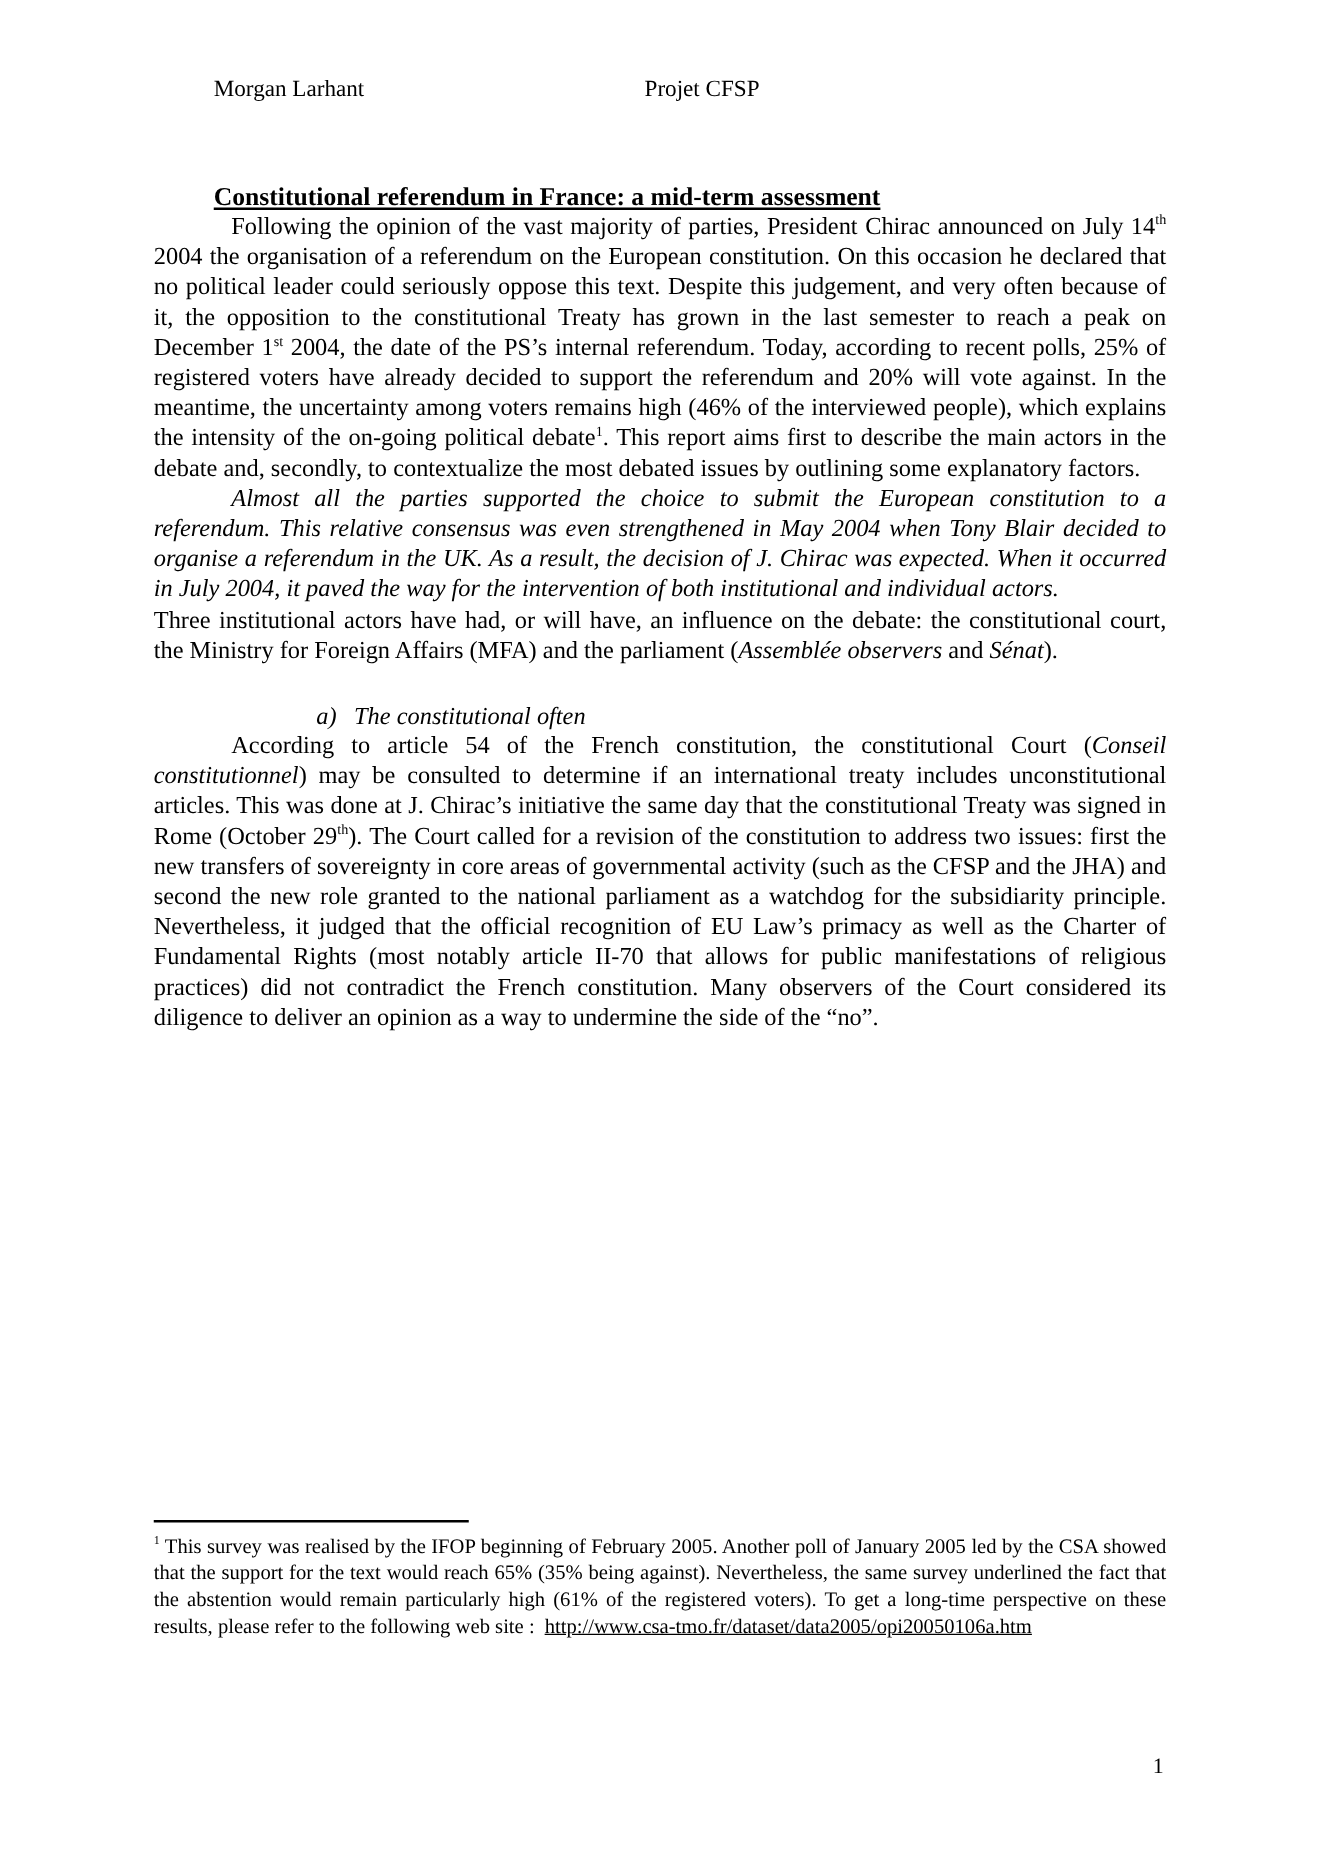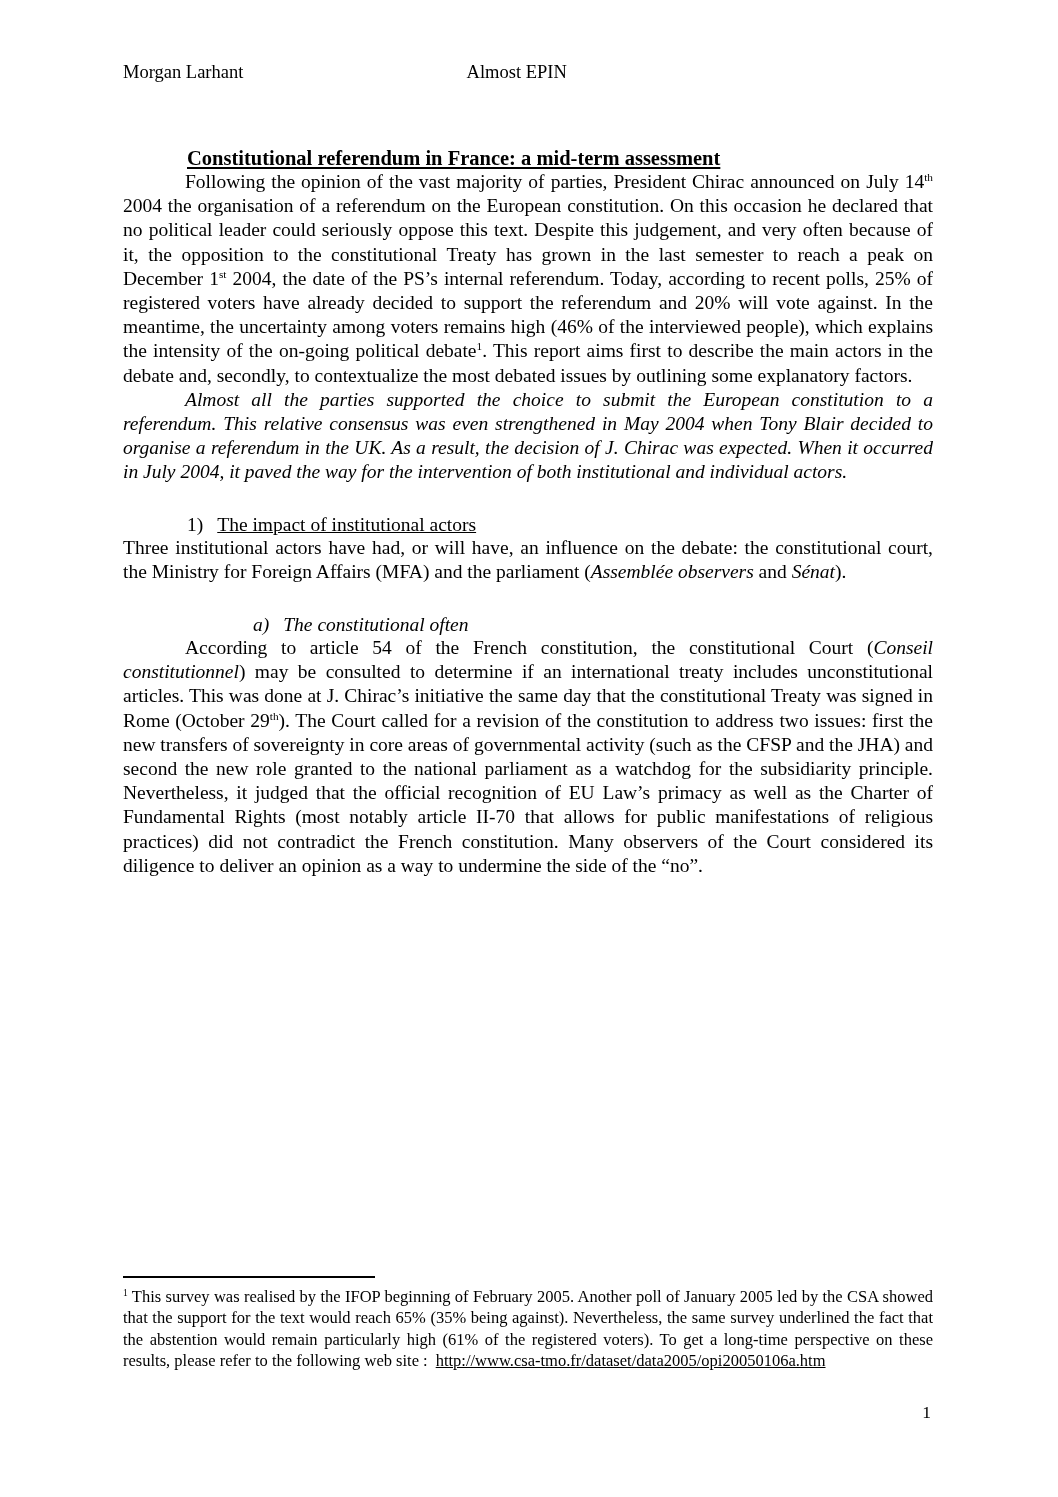--- a/index.html
+++ b/index.html
@@ -12,25 +12,25 @@
     height: 1497px;
     background: #ffffff;
     color: #000000;
     font-family: "Liberation Serif", "DejaVu Serif", serif;
     font-size: 19.5px;
     padding: 62px 125px 0 123px;
     overflow: hidden;
   }
 
   .doc-header { font-size: 18.5px; white-space: nowrap; }
-  .doc-header .author { display: inline-block; width: 340px; }
+  .doc-header .author { display: inline-block; width: 340px; margin-left: 48px; }
 
   .title {
     margin-top: 64px;
-    margin-left: 64px;
+    margin-left: 48px;
     font-size: 20.5px;
     font-weight: bold;
     text-decoration: underline;
   }
 
   p.body {
     margin: 0;
     text-align: justify;
     line-height: 24.2px;
   }
@@ -56,54 +56,51 @@
   .suba .num { margin-right: 14px; }
 
   .i { font-style: italic; }
 
   sup {
     font-size: 0.58em;
     line-height: 0;
     vertical-align: super;
   }
 
-  .footnote { position: absolute; left: 123px; right: 125px; top: 1276px; }
+  .footnote { position: absolute; left: 123px; right: 125px; top: 1216px; }
   .fn-rule { width: 252px; border-top: 2px solid #000; margin-bottom: 8px; }
   .fn-text {
     margin: 0;
     font-size: 16.5px;
     line-height: 21.3px;
     text-align: justify;
   }
   .fn-link { color: #000000; text-decoration: underline; margin-left: 8px; word-break: break-all; }
 
   .page-number { position: absolute; top: 1402px; right: 127px; font-size: 17.5px; }
 </style>
 </head>
 <body>
 
 <div class="page">
 
   <div class="doc-header">
     <span class="author">Morgan Larhant</span>
-    <span class="project">Almost EPIN</span>
+    <span class="project">Projet CFSP</span>
   </div>
 
   <div class="title">Constitutional referendum in France: a mid-term assessment</div>
 
   <p class="body indent m1">
     <span>Following the opinion of the vast majority of parties, President Chirac announced on July 14</span><sup>th</sup><span> 2004 the organisation of a referendum on the European constitution. On this occasion he declared that no political leader could seriously oppose this text. Despite this judgement, and very often because of it, the opposition to the constitutional Treaty has grown in the last semester to reach a peak on December 1</span><sup>st</sup><span> 2004, the date of the PS’s internal referendum. Today, according to recent polls, 25% of registered voters have already decided to support the referendum and 20% will vote against. In the meantime, the uncertainty among voters remains high (46% of the interviewed people), which explains the intensity of the on-going political debate</span><sup>1</sup><span>. This report aims first to describe the main actors in the debate and, secondly, to contextualize the most debated issues by outlining some explanatory factors.</span>
   </p>
 
 
   <p class="body indent m2">Almost all the parties supported the choice to submit the European constitution to a referendum. This relative consensus was even strengthened in May 2004 when Tony Blair decided to organise a referendum in the UK. As a result, the decision of J. Chirac was expected. When it occurred in July 2004, it paved the way for the intervention of both institutional and individual actors.</p>
 
-  <div class="sub1">
-    <span class="num">1)</span><span class="u">The impact of institutional actors</span>
-  </div>
 
   <p class="body m3">
     <span>Three institutional actors have had, or will have, an influence on the debate: the constitutional court, the Ministry for Foreign Affairs (MFA) and the parliament (</span><span class="i">Assemblée observers</span><span> and </span><span class="i">Sénat</span><span>).</span>
   </p>
 
   <div class="suba">
     <span class="num">a)</span><span>The constitutional often</span>
   </div>
 
   <p class="body indent m4">

